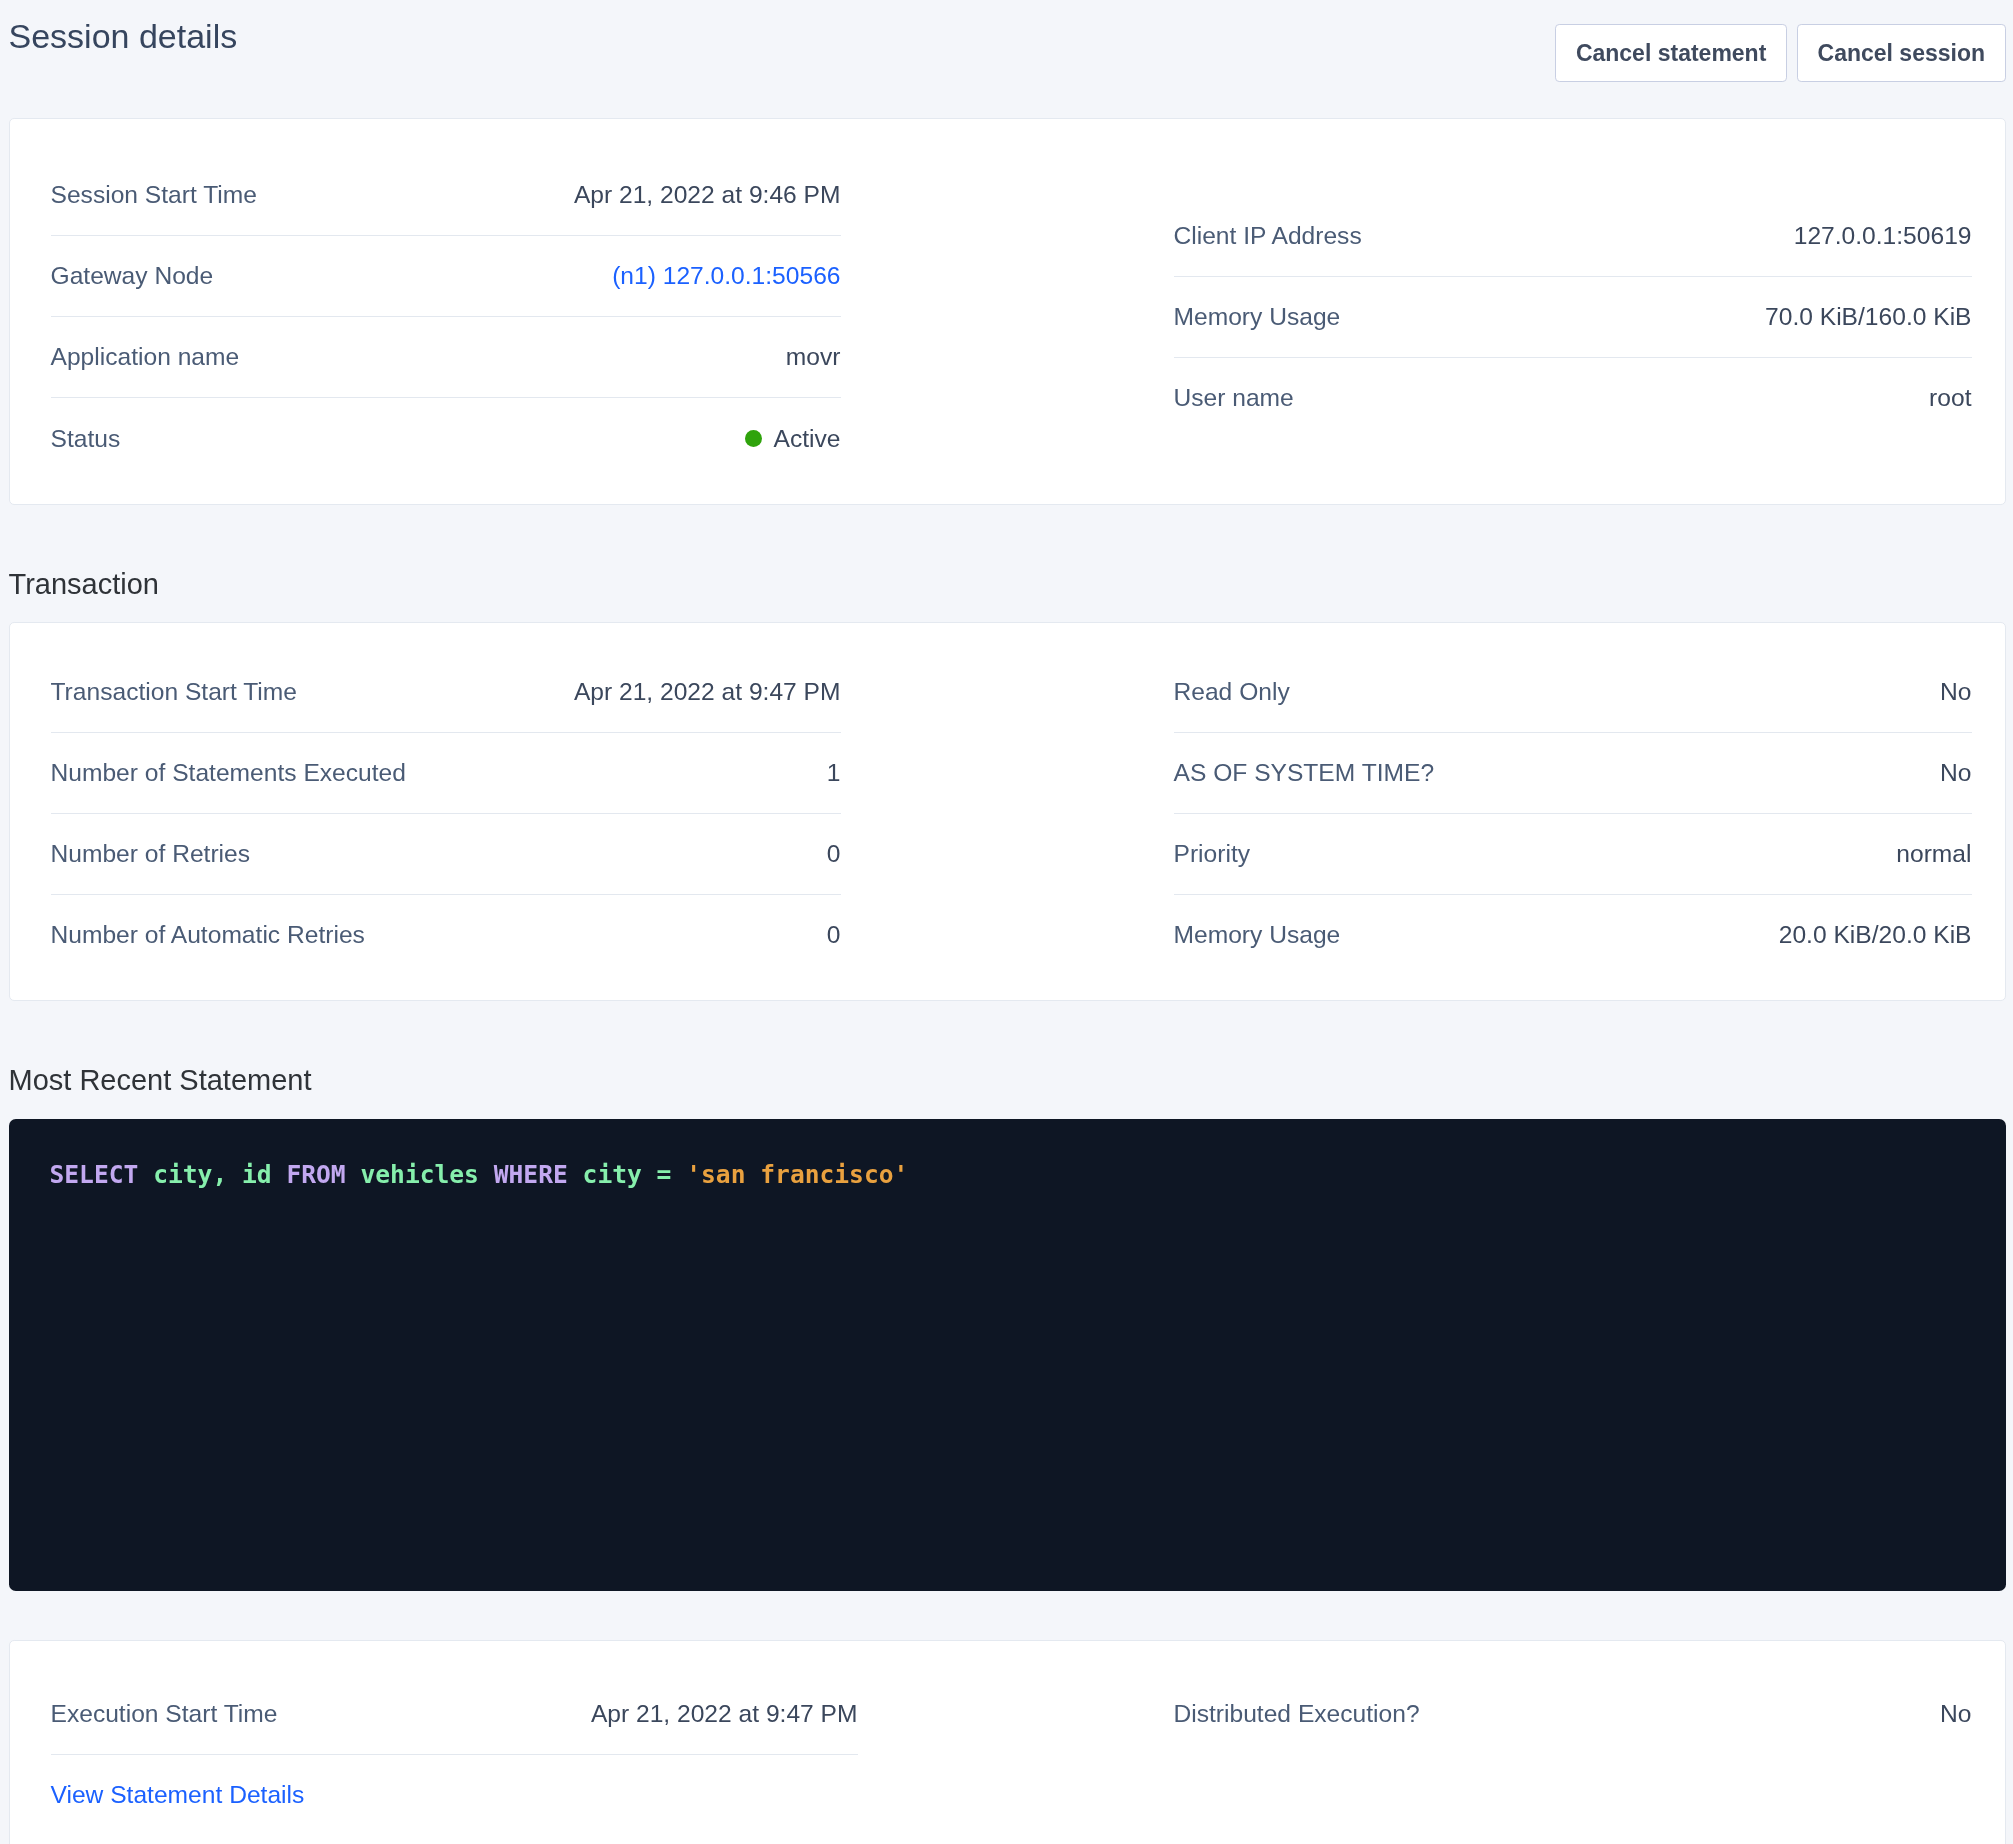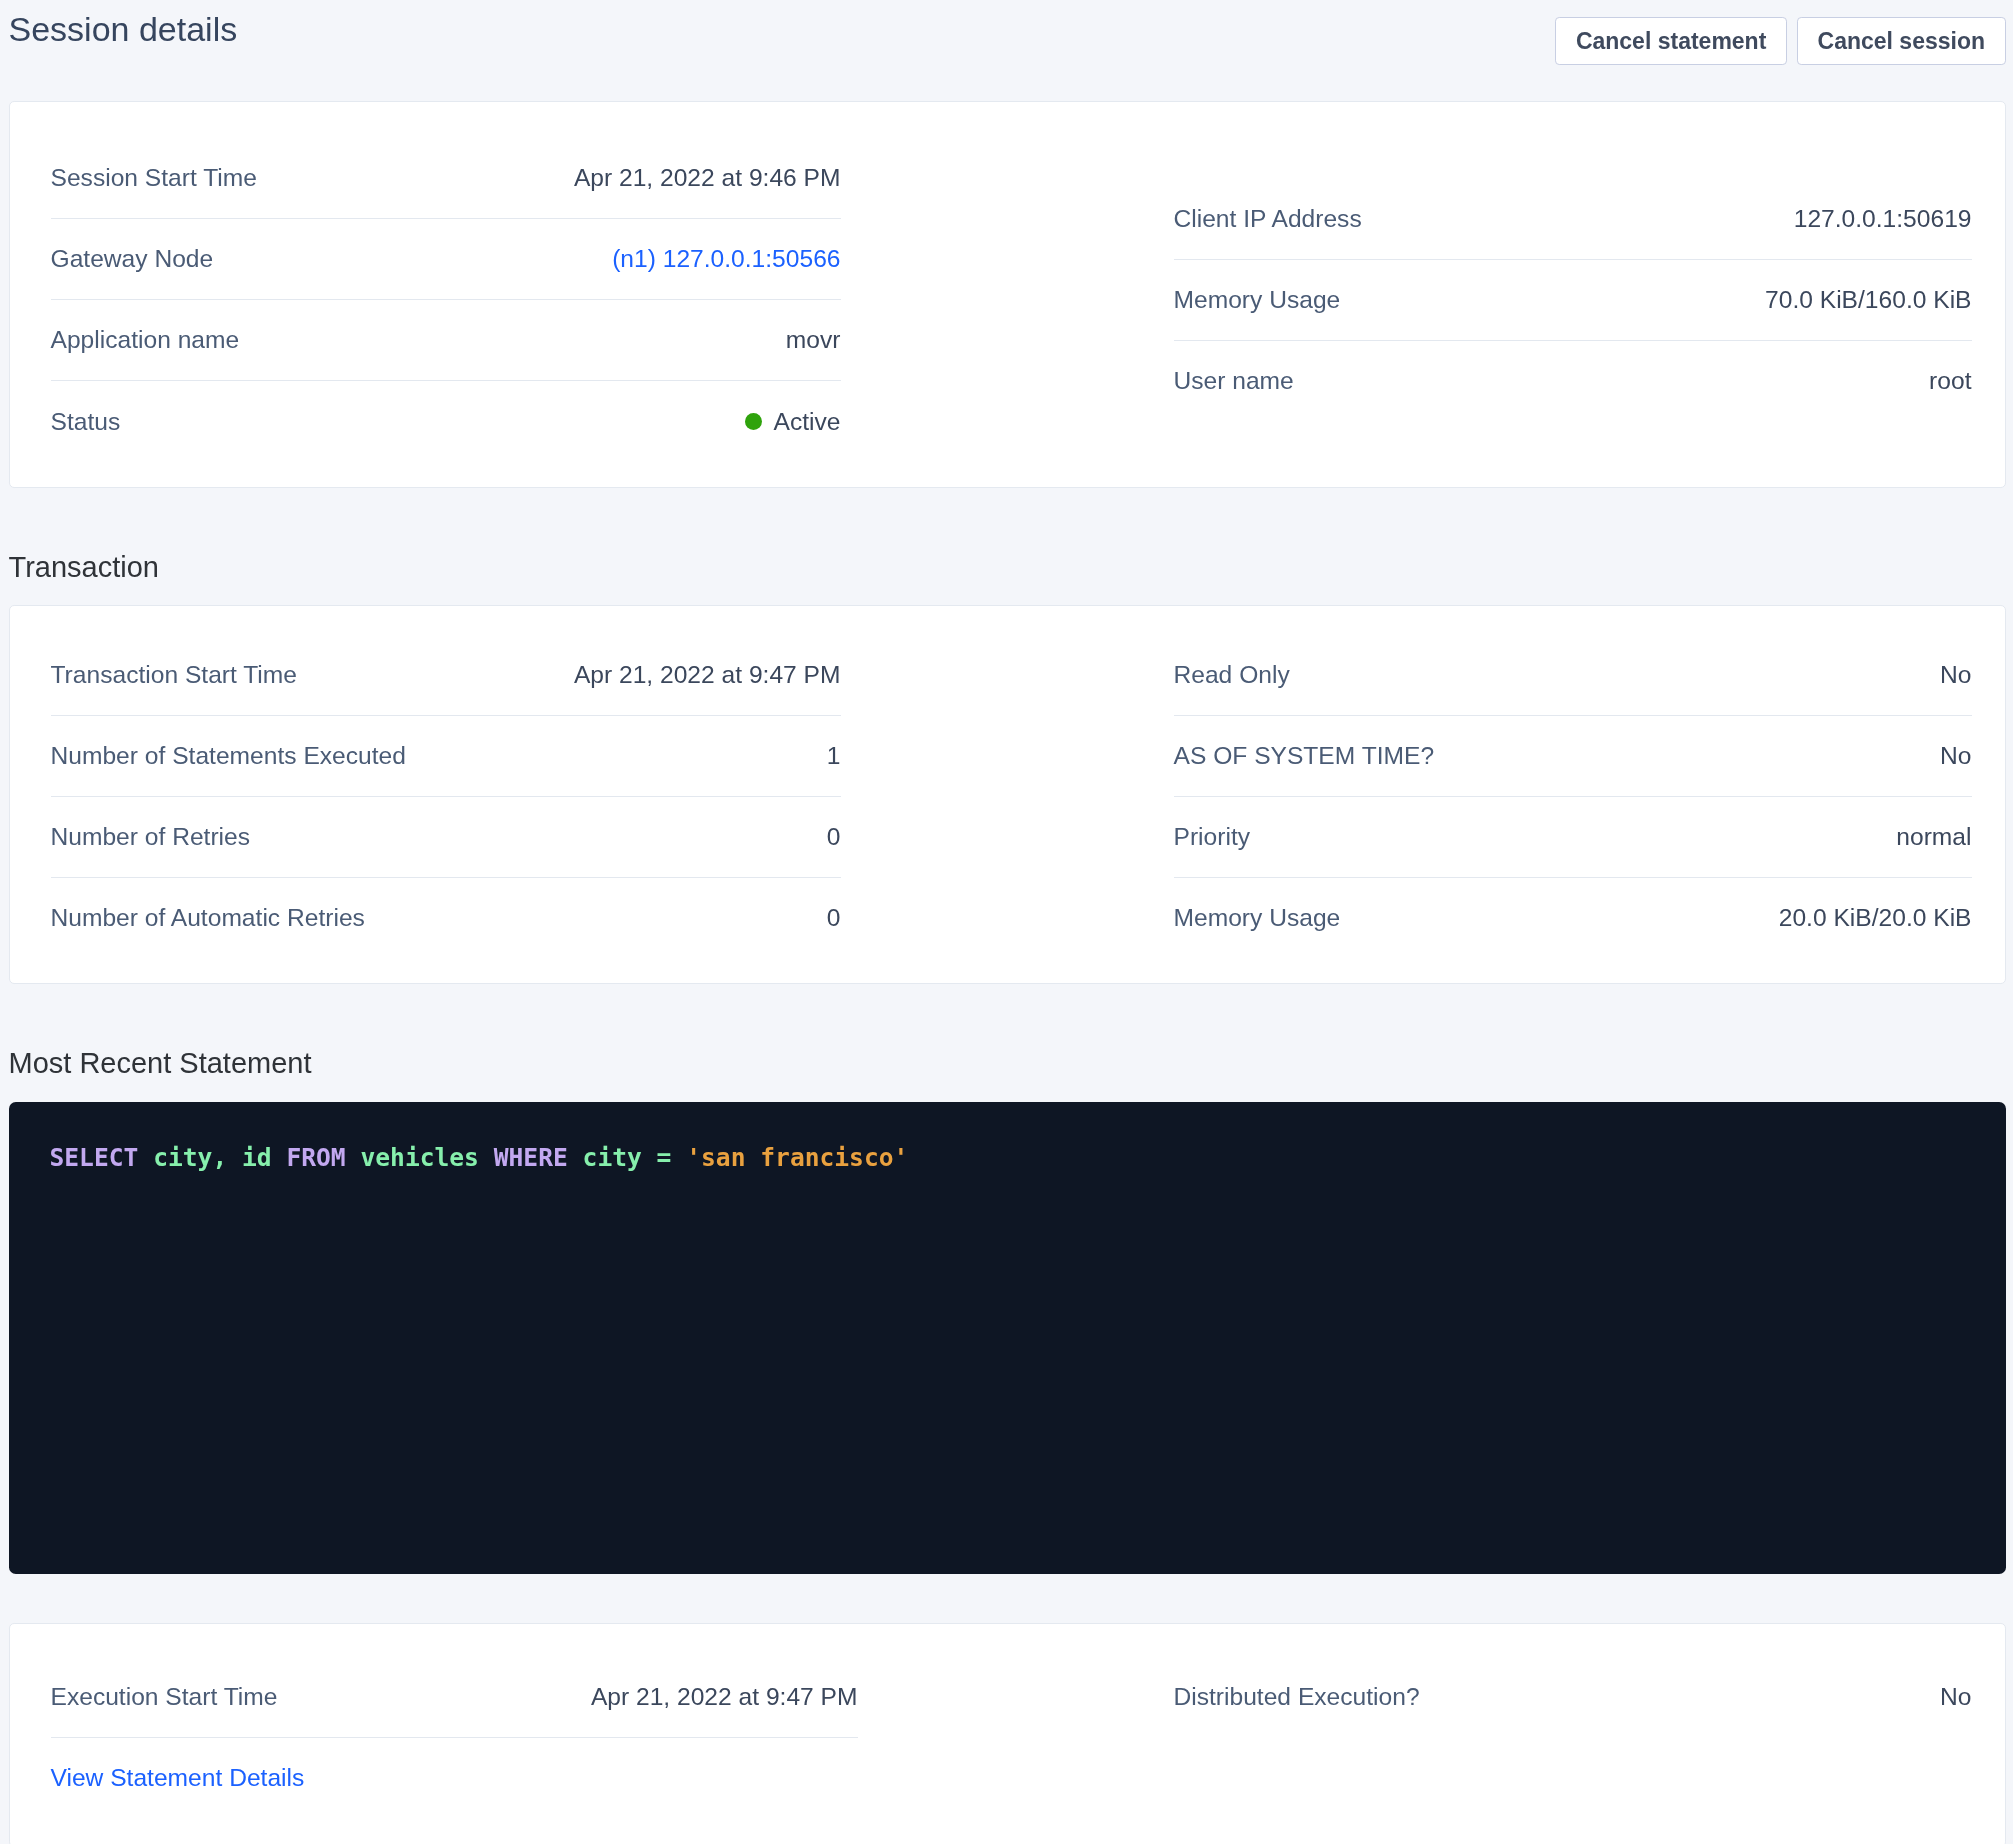--- a/index.html
+++ b/index.html
@@ -8,27 +8,27 @@
     width: 2014px;
     height: 1844px;
     background: #f4f6fa;
     font-family: "Liberation Sans", sans-serif;
     color: #3b475c;
     overflow: hidden;
   }
   .page { padding: 0 8.5px; }
 
   
-  .header { display: flex; justify-content: space-between; align-items: flex-start; padding-top: 6px; }
+  .header { display: flex; justify-content: space-between; align-items: flex-start; padding-top: 13px; }
   h1.page-title {
     margin: 0; font-size: 34px; line-height: 46px; font-weight: 400; color: #36455e;
   }
   .header-buttons { display: flex; gap: 10.2px; margin-top: 11px; }
   .btn {
-    height: 48px; padding: 0 19.5px;
+    height: 58px; padding: 0 19.5px;
     background: #ffffff; border: 0.8px solid #c8cfe3; border-radius: 4.2px;
     font-family: "Liberation Sans", sans-serif;
     font-size: 23px; font-weight: 700; color: #3f4a5e;
     cursor: pointer; white-space: nowrap;
   }
 
   
   .card {
     background: #ffffff; border: 0.8px solid #e4e9f0; border-radius: 5.1px;
     display: flex; justify-content: space-between;

